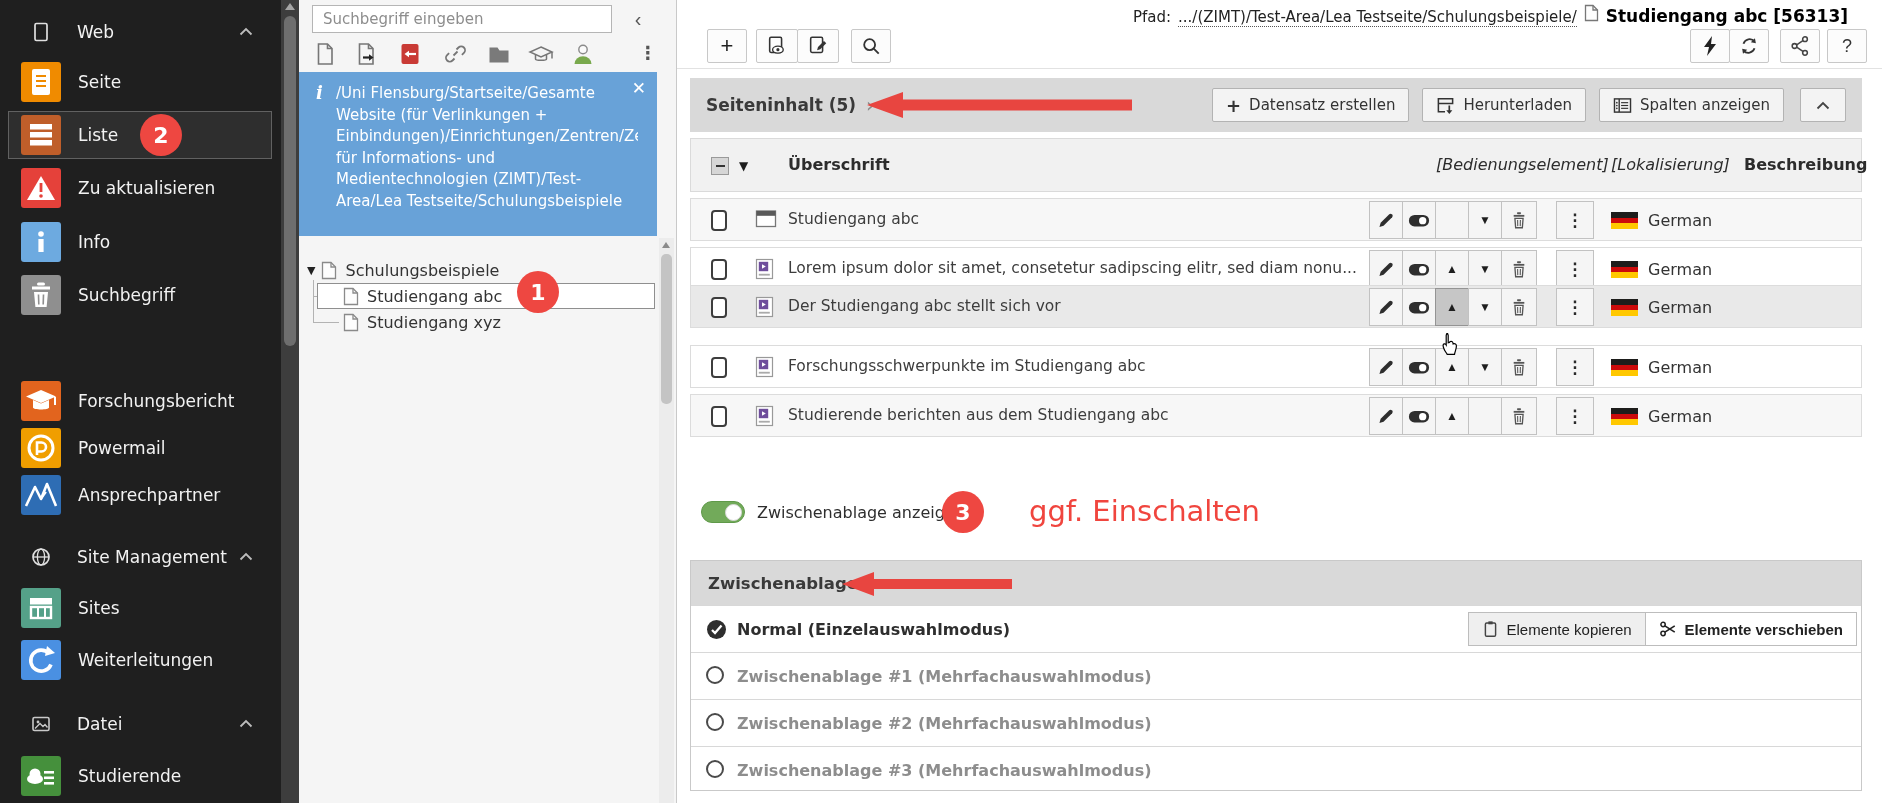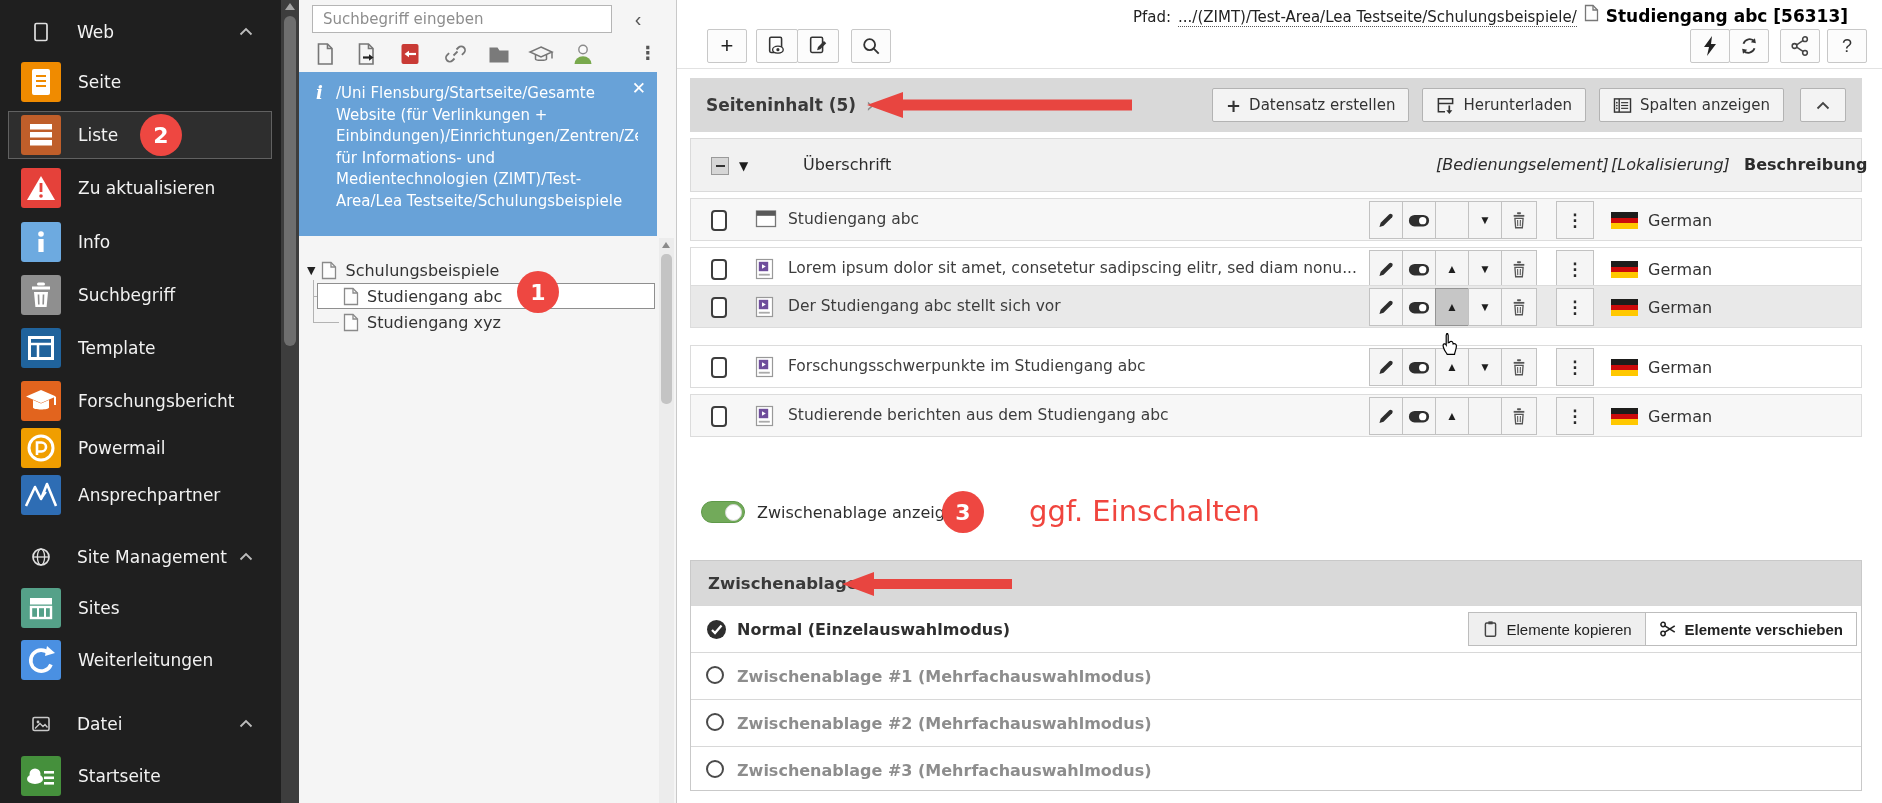--- a/index.html
+++ b/index.html
@@ -53,21 +53,21 @@
 
   .band { position:absolute; left:13px; width:1172px; height:54px; background:#d9d9d9; display:flex; align-items:center; padding:0 16px; }
   .band .title { font-weight:bold; font-size:17px; color:#3a3a3a; }
   .band .bchev { color:#8a8a8a; font-size:20px; margin-left:10px; }
   .bbtn { height:34px; background:#f3f3f3; border:1px solid #b3b3b3; border-radius:2px; font-size:15px; color:#333; display:flex; align-items:center; gap:8px; padding:0 13px; cursor:pointer; font-family:"DejaVu Sans",sans-serif; white-space:nowrap; }
 
   .thead { position:absolute; left:13px; top:138px; width:1172px; height:54px; background:#f1f1f1; border:1px solid #dadada; font-size:16px; color:#2c2c2c; }
   .hcb { position:absolute; left:20px; top:18px; width:18px; height:18px; background:#d6d6d6; border:1px solid #999; display:flex; align-items:center; justify-content:center; cursor:pointer; }
   .hcb .minus { width:9px; height:2px; background:#333; }
   .hcaret { position:absolute; left:48px; top:20px; font-size:12px; color:#1d1d1d; cursor:pointer; }
-  .col-title { position:absolute; left:112px; top:16px; font-weight:normal; }
+  .col-title { position:absolute; left:97px; top:16px; font-weight:bold; }
   .col-bed { position:absolute; left:745px; top:16px; font-style:italic; }
   .col-lok { position:absolute; left:920px; top:16px; font-style:italic; }
   .col-desc { position:absolute; left:1053px; top:16px; font-weight:bold; }
 
   .trow { position:absolute; left:13px; width:1172px; height:43px; border:1px solid #dcdcdc; }
   .trow.odd { background:#f7f7f7; }
   .trow.even { background:#fff; }
   .trow.hl { background:#e9e9e9; }
   .rcb { position:absolute; left:20px; top:11px; width:16px; height:21px; border:2px solid #3d3d3d; border-radius:4px; background:#fff; cursor:pointer; }
   .rticon { position:absolute; left:64px; top:10px; }
@@ -175,30 +175,20 @@
             <rect x="16" y="7.5" width="8" height="3" rx="1.5" fill="#fff"></rect>
             <rect x="11" y="11.5" width="18" height="3" fill="#fff"></rect>
             <path d="M13 17 h14 l-1.4 15 h-11.2 Z" fill="#fff"></path>
             <line x1="17.5" y1="19.5" x2="17.8" y2="29.5" stroke="#8f8f8f" stroke-width="1.6"></line>
             <line x1="22.5" y1="19.5" x2="22.2" y2="29.5" stroke="#8f8f8f" stroke-width="1.6"></line>
           </svg>
       </span>
       <span class="mod-label">Suchbegriff</span>
     </div>
 
-    <div class="mod-item" style="top:324px;">
-      <span class="mod-icon" style="background:#20639c;">
-        <svg width="40" height="40" viewBox="0 0 40 40">
-            <rect x="8.5" y="9.5" width="23" height="21" fill="none" stroke="#fff" stroke-width="3"></rect>
-            <line x1="8.5" y1="16" x2="31.5" y2="16" stroke="#fff" stroke-width="2.5"></line>
-            <line x1="17" y1="16" x2="17" y2="30.5" stroke="#fff" stroke-width="2.5"></line>
-          </svg>
-      </span>
-      <span class="mod-label">Template</span>
-    </div>
 
     <div class="mod-item" style="top:424px;">
       <span class="mod-icon" style="background:#f09e00;">
         <svg width="40" height="40" viewBox="0 0 40 40">
             <circle cx="20" cy="20" r="12" fill="none" stroke="#fff" stroke-width="3"></circle>
             <path d="M16 27 V14.5 h4.5 a4.5 4.5 0 0 1 0 9 H16" fill="none" stroke="#fff" stroke-width="2.6"></path>
           </svg>
       </span>
       <span class="mod-label">Powermail</span>
     </div>
@@ -281,21 +271,21 @@
     <div class="mod-item" style="top:752px;">
       <span class="mod-icon" style="background:#45903c;">
         <svg width="40" height="40" viewBox="0 0 40 40">
             <circle cx="14" cy="18" r="5.5" fill="#fff"></circle>
             <ellipse cx="14" cy="23" rx="8" ry="5" fill="#fff"></ellipse>
             <rect x="23" y="15" width="10" height="2.6" fill="#fff"></rect>
             <rect x="23" y="20.5" width="10" height="2.6" fill="#fff"></rect>
             <rect x="23" y="26" width="10" height="2.6" fill="#fff"></rect>
           </svg>
       </span>
-      <span class="mod-label">Startseite</span>
+      <span class="mod-label">Studierende</span>
     </div>
 
     <div class="badge" style="left:140px; top:114px;">2</div>
   </div>
 
   <div class="sb-scroll">
     <div class="arrow"></div>
     <div class="thumb"></div>
   </div>
 

